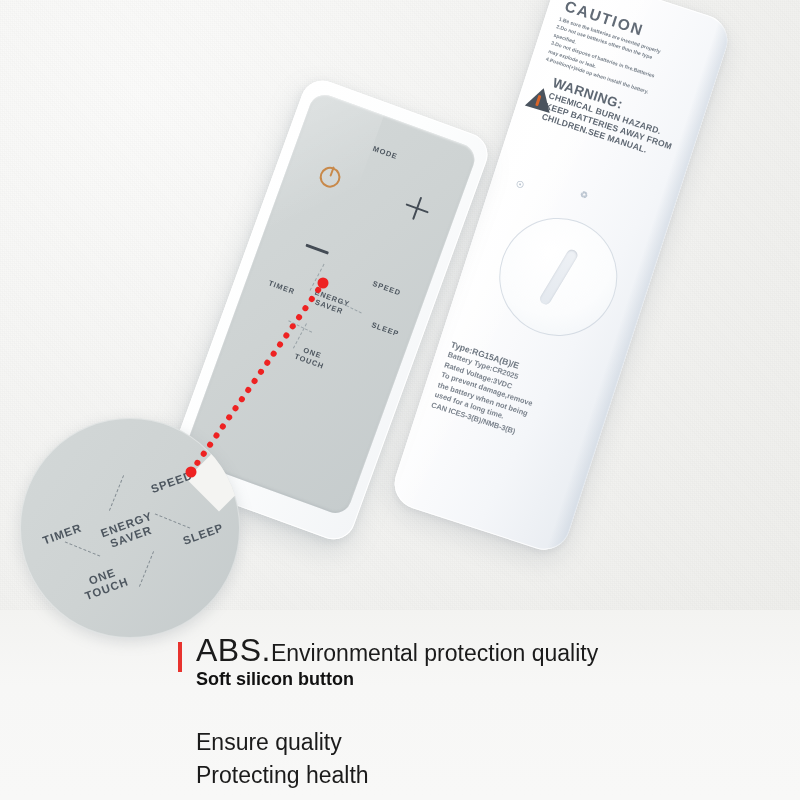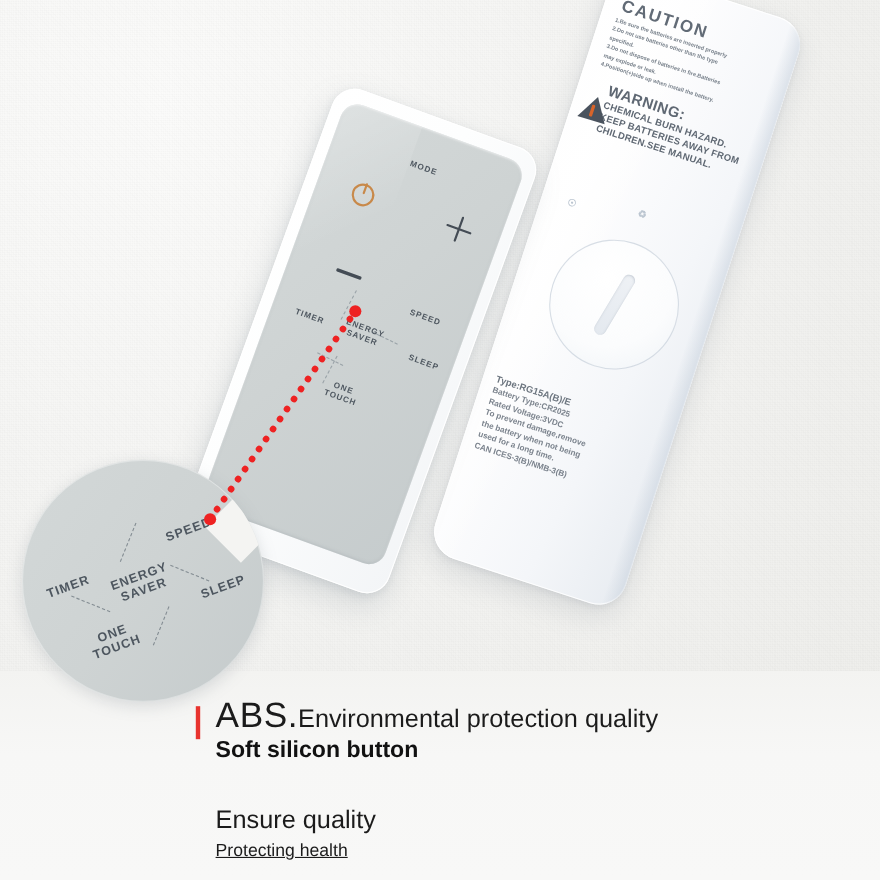--- a/index.html
+++ b/index.html
@@ -214,29 +214,29 @@
     position:absolute;left:0;top:8px;width:4px;height:30px;background:#e8332e;
   }
   .line1{
     margin:0;padding:0 0 0 18px;white-space:nowrap;
     font-size:30px;font-weight:400;color:#1b1b1b;line-height:1.06;
   }
   .line1 .abs{font-size:32px;font-weight:400;letter-spacing:.5px;}
   .line1 .rest{font-size:23px;}
   .line2{
     margin:2px 0 0;padding:0 0 0 18px;
-    font-size:21px;font-weight:700;color:#111;line-height:1.1;
+    font-size:18px;font-weight:700;color:#111;line-height:1.1;
   }
   .line3{
     margin:36px 0 0;padding:0 0 0 18px;
     font-size:23px;font-weight:400;color:#1b1b1b;line-height:1.45;
   }
   .line4{
     margin:0;padding:0 0 0 18px;
-    font-size:16px;font-weight:400;color:#1b1b1b;line-height:1.45;text-decoration:underline;
+    font-size:23px;font-weight:400;color:#1b1b1b;line-height:1.45;
   }
 </style>
 </head>
 <body>
 
 <div id="stage">
 
   <div class="bg"></div>
   <div class="bg-noise"></div>
   <div class="bg-bottom"></div>

